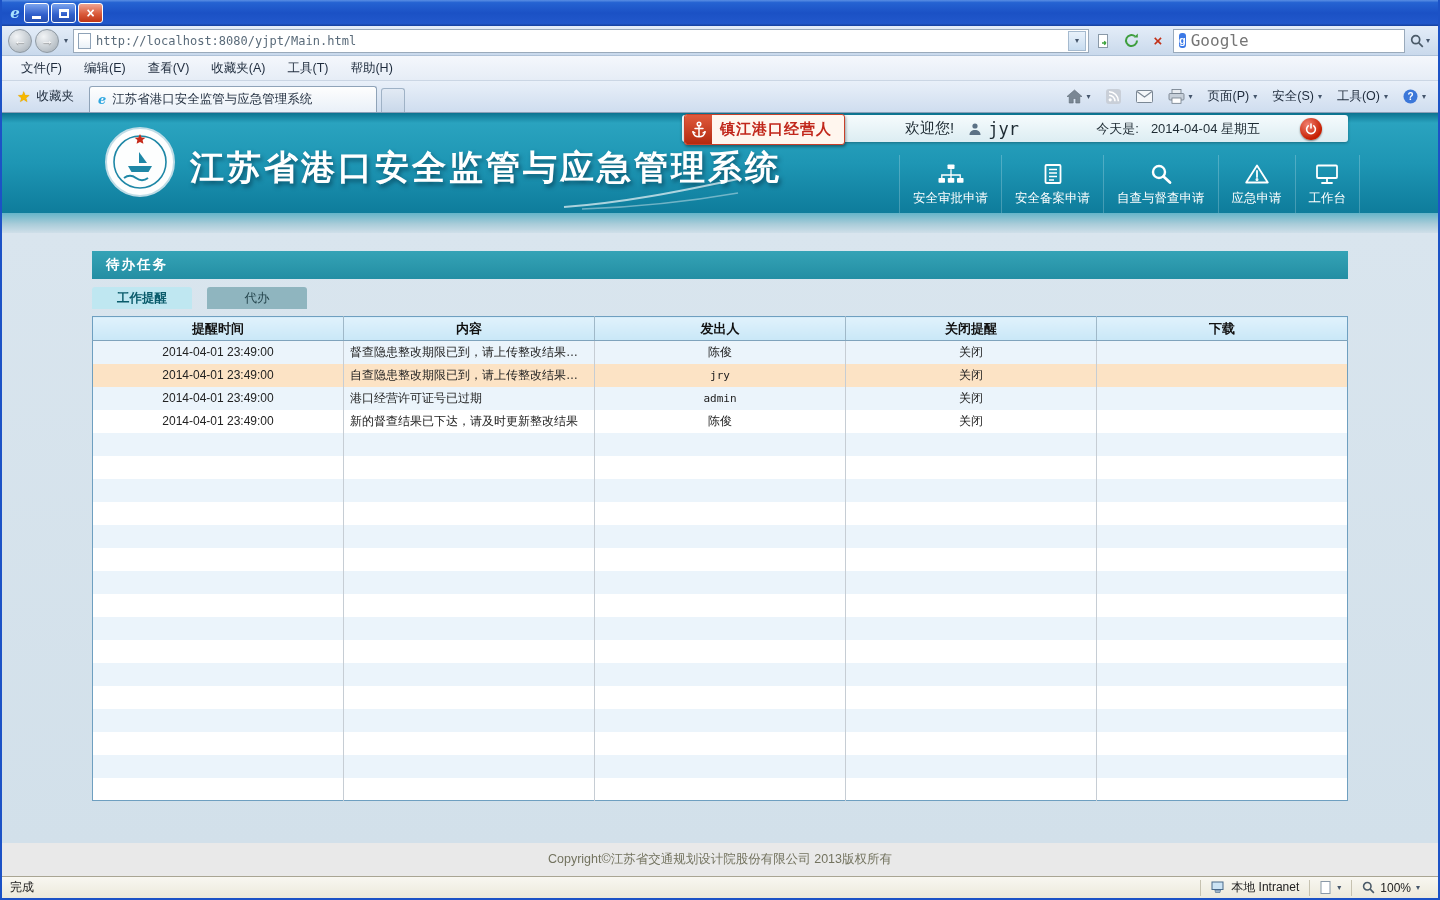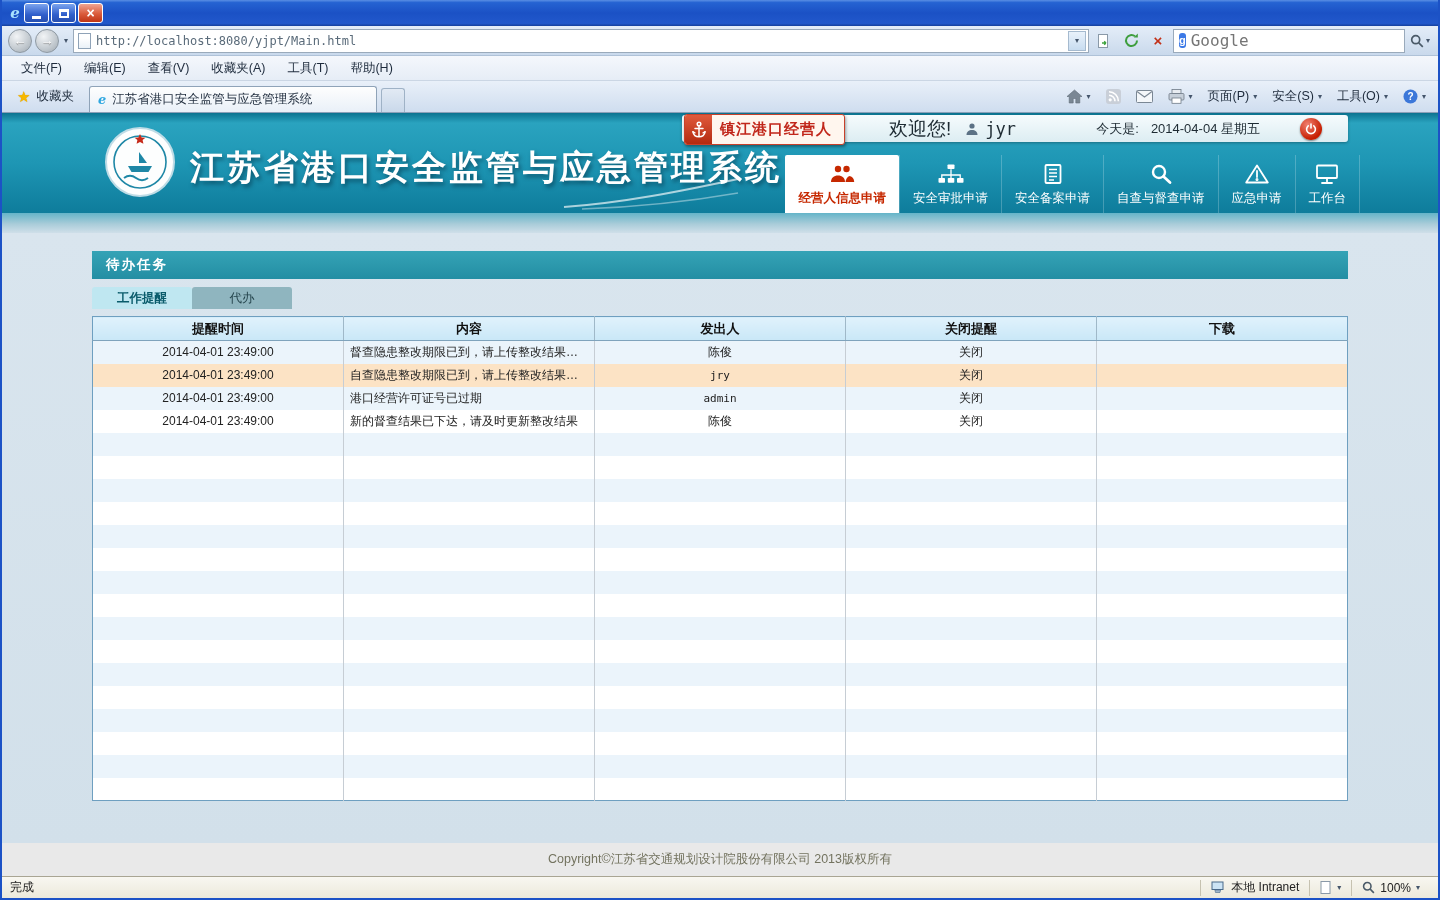--- a/index.html
+++ b/index.html
@@ -66,41 +66,41 @@
     text-shadow:2px 3px 4px rgba(0,40,60,.55);white-space:nowrap}
   .swoosh{position:absolute;left:560px;top:62px;pointer-events:none}
   .userstrip{position:absolute;right:90px;top:2px;width:666px;height:27px;border-radius:3px;
     background:linear-gradient(180deg,#F6FBFD,#DCEDF2);display:flex;align-items:center;box-shadow:0 1px 3px rgba(0,0,0,.3)}
   .rolebadge{display:flex;align-items:center;height:31px;position:relative;top:1px;margin-left:2px;
     background:#FFF6EE;border:1px solid #C8402A;border-radius:3px;padding-right:12px;cursor:default;
     box-shadow:1px 2px 3px rgba(0,0,0,.35)}
   .anchorbox{width:27px;height:29px;background:linear-gradient(180deg,#E05A3C,#B32A10);
     display:flex;align-items:center;justify-content:center;border-radius:2px 0 0 2px;margin-right:8px}
   .rolelabel{color:#C1271B;font-weight:bold;font-size:15px;letter-spacing:1px}
-  .welcome{margin-left:44px;font-size:19px;color:#1E2B33}
+  .welcome{margin-left:60px;font-size:15px;color:#1E2B33}
   .personwrap{margin-left:14px;display:flex;align-items:center}
   .uname{margin-left:6px;font-size:17px;color:#1E2B33;font-family:"DejaVu Sans Mono",monospace}
   .today{margin-left:auto;display:flex;gap:12px;font-size:13px;color:#1E2B33}
   .powerbtn{margin-left:40px;margin-right:26px;width:22px;height:22px;border-radius:50%;cursor:pointer;
     background:radial-gradient(circle at 35% 30%,#F08070,#C61D00 70%);display:flex;align-items:center;justify-content:center;
     box-shadow:0 1px 2px rgba(0,0,0,.45)}
   .nav{position:absolute;right:78px;bottom:0;display:flex;align-items:stretch;height:58px}
   .nav-item{display:flex;flex-direction:column;align-items:center;justify-content:center;gap:4px;padding:0 13px;
     color:#fff;font-size:12.5px;border-left:1px solid rgba(255,255,255,.22);cursor:pointer;white-space:nowrap}
   .nav-item:last-child{border-right:1px solid rgba(255,255,255,.22)}
   .nav-item .nicon{height:24px;display:flex;align-items:center}
   .nav-item.active{background:#fff;color:#C62800;border-radius:2px 2px 0 0;font-weight:bold}
 
   .subband{flex:0 0 20px;background:linear-gradient(180deg,#64B4C8,#A9CCD9 55%,#CFDFE9)}
 
   
   .content{flex:1;background:linear-gradient(180deg,#D9E5EE,#D2E0EA);padding:18px 90px 0}
   .sectionbar{height:28px;background:linear-gradient(180deg,#35A3B6,#238EA3);color:#fff;font-size:13.5px;font-weight:bold;
     display:flex;align-items:center;padding:0 14px;letter-spacing:2px}
-  .tabs{margin-top:8px;display:flex;gap:0}
+  .tabs{margin-top:8px;display:flex;gap:15px}
   .tab-btn{width:100px;height:22px;display:flex;align-items:center;justify-content:center;font-size:12.5px;
     background:#8FB5BF;color:#24444C;border-radius:3px 3px 0 0;cursor:pointer}
   .tab-btn.active{background:#BFE7F1;color:#0A5B6B;font-weight:bold}
   table{margin-top:7px;width:100%;border-collapse:collapse;table-layout:fixed;background:#fff;border:1px solid #6E9FC0}
   th{height:24px;background:linear-gradient(180deg,#E0F2FC,#C9E7F7);font-size:13px;font-weight:bold;color:#111;
     border-right:1px solid #9FB8C8;border-bottom:1px solid #7FA3BC;text-align:center}
   th:last-child,td:last-child{border-right:none}
   td{height:23px;font-size:12px;color:#222;border-right:1px solid #C6CDD4;text-align:center;padding:1px 6px;
     overflow:hidden;white-space:nowrap;text-overflow:ellipsis}
   td.cell-content{text-align:left}
@@ -282,31 +282,20 @@
       </span>
       <span class="powerbtn">
         <svg width="12" height="12" viewBox="0 0 12 12" fill="none" stroke="#fff" stroke-width="1.6" stroke-linecap="round">
             <path d="M6 1v4"></path>
             <path d="M3.2 2.8a4.4 4.4 0 1 0 5.6 0"></path>
           </svg>
       </span>
     </div>
 
     <div class="nav">
-      <div class="nav-item active">
-        <span class="nicon">
-          <svg width="26" height="20" viewBox="0 0 26 20" fill="currentColor">
-              <circle cx="9" cy="5" r="3.2"></circle>
-              <circle cx="17.5" cy="5" r="3.2"></circle>
-              <path d="M2 18c0-4.2 3-6.5 7-6.5s7 2.3 7 6.5z"></path>
-              <path d="M16.5 18c.3-3.1 1.7-5.3 4.2-6.1 2.6.6 4.5 2.7 4.5 6.1z"></path>
-            </svg>
-        </span>
-        <span class="nlabel">经营人信息申请</span>
-      </div>
       <div class="nav-item">
         <span class="nicon">
           <svg width="26" height="20" viewBox="0 0 26 20">
               <rect x="9.5" y="0.5" width="7" height="4.6" rx=".8" fill="currentColor"></rect>
               <rect x="0.5" y="14" width="6.5" height="4.8" rx=".8" fill="currentColor"></rect>
               <rect x="9.8" y="14" width="6.5" height="4.8" rx=".8" fill="currentColor"></rect>
               <rect x="19" y="14" width="6.5" height="4.8" rx=".8" fill="currentColor"></rect>
               <g fill="none" stroke="currentColor" stroke-width="1.3">
                 <path d="M13 5.2v3.3M13 8.5v5.5M3.8 14v-3h18.4v3"></path>
               </g>

